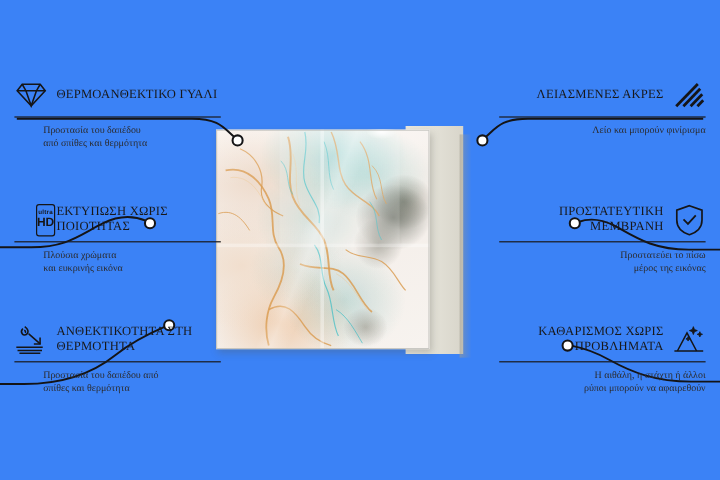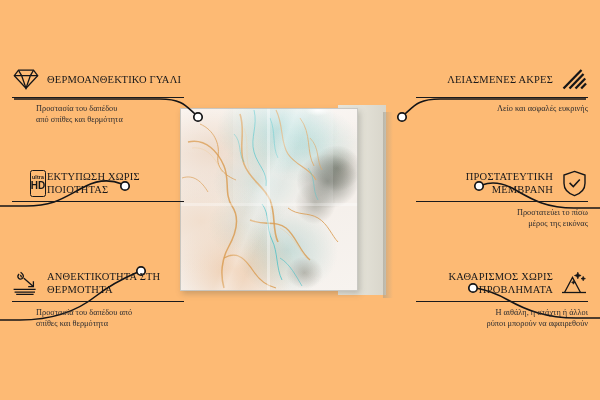--- a/index.html
+++ b/index.html
@@ -5,21 +5,21 @@
   html, body {
     margin: 0;
     padding: 0;
     background: #ffffff;
   }
   #page {
     position: relative;
     width: 600px;
     height: 400px;
     overflow: hidden;
-    background: #fdba74;
+    background: #3b82f6;
     font-family: "Liberation Serif", "DejaVu Serif", serif;
   }
 
   
   .stage {
     position: absolute;
     left: 178px;
     top: 108px;
     width: 222px;
     height: 185px;
@@ -317,20 +317,21 @@
     <div class="f-head">
       <span class="icon">
         <span class="hd-badge">
           <span class="u">ultra</span>
           <span class="hd">HD</span>
         </span>
       </span>
       <span class="f-title">ΕΚΤΥΠΩΣΗ ΧΩΡΙΣ ΠΟΙΟΤΗΤΑΣ</span>
     </div>
     <div class="f-rule"></div>
+    <div class="f-desc">Πλούσια χρώματα<br>και ευκρινής εικόνα</div>
   </div>
 
   <div class="feature left" style="top:268px;">
     <div class="f-head">
       <span class="icon">
         <svg width="28" height="26" viewBox="0 0 28 26" fill="none" stroke="#151517" stroke-width="1.3">
           <path d="M8.6 2.2c2.6 1.9 3.3 4 2.2 5.7-1 1.6-3.3 1.6-4.3.2-1-1.4-.5-3.2.6-4.2"></path>
           <path d="M8.3 5.1c.9.6 1.2 1.5.7 2.2"></path>
           <path d="M12.2 8.4 21 16.2" stroke-linecap="round"></path>
           <path d="M21.4 11.3v5.3h-5.2"></path>
@@ -349,21 +350,21 @@
         <svg width="26" height="24" viewBox="0 0 26 24" fill="none" stroke="#151517" stroke-width="2.3">
           <path d="M2.5 21.5 20.5 3"></path>
           <path d="M8.5 21.5 22.5 7"></path>
           <path d="M14.5 21.5 24.2 11.5"></path>
           <path d="M20.2 21.5 25 16.5"></path>
         </svg>
       </span>
       <span class="f-title">ΛΕΙΑΣΜΕΝΕΣ ΑΚΡΕΣ</span>
     </div>
     <div class="f-rule"></div>
-    <div class="f-desc">Λείο και ασφαλές ευκρινής</div>
+    <div class="f-desc">Λείο και μπορούν φινίρισμα</div>
   </div>
 
   <div class="feature right" style="top:168px;">
     <div class="f-head">
       <span class="icon">
         <svg width="25" height="27" viewBox="0 0 25 27" fill="none" stroke="#151517" stroke-width="1.4">
           <path d="M12.5 1.4 23 5.1v8.2c0 6.1-4.4 10.3-10.5 12.3C6.4 23.6 2 19.4 2 13.3V5.1z"></path>
           <path d="M7.6 12.9 11.3 16.6 17.8 9.4" stroke-width="1.5"></path>
         </svg>
       </span>

